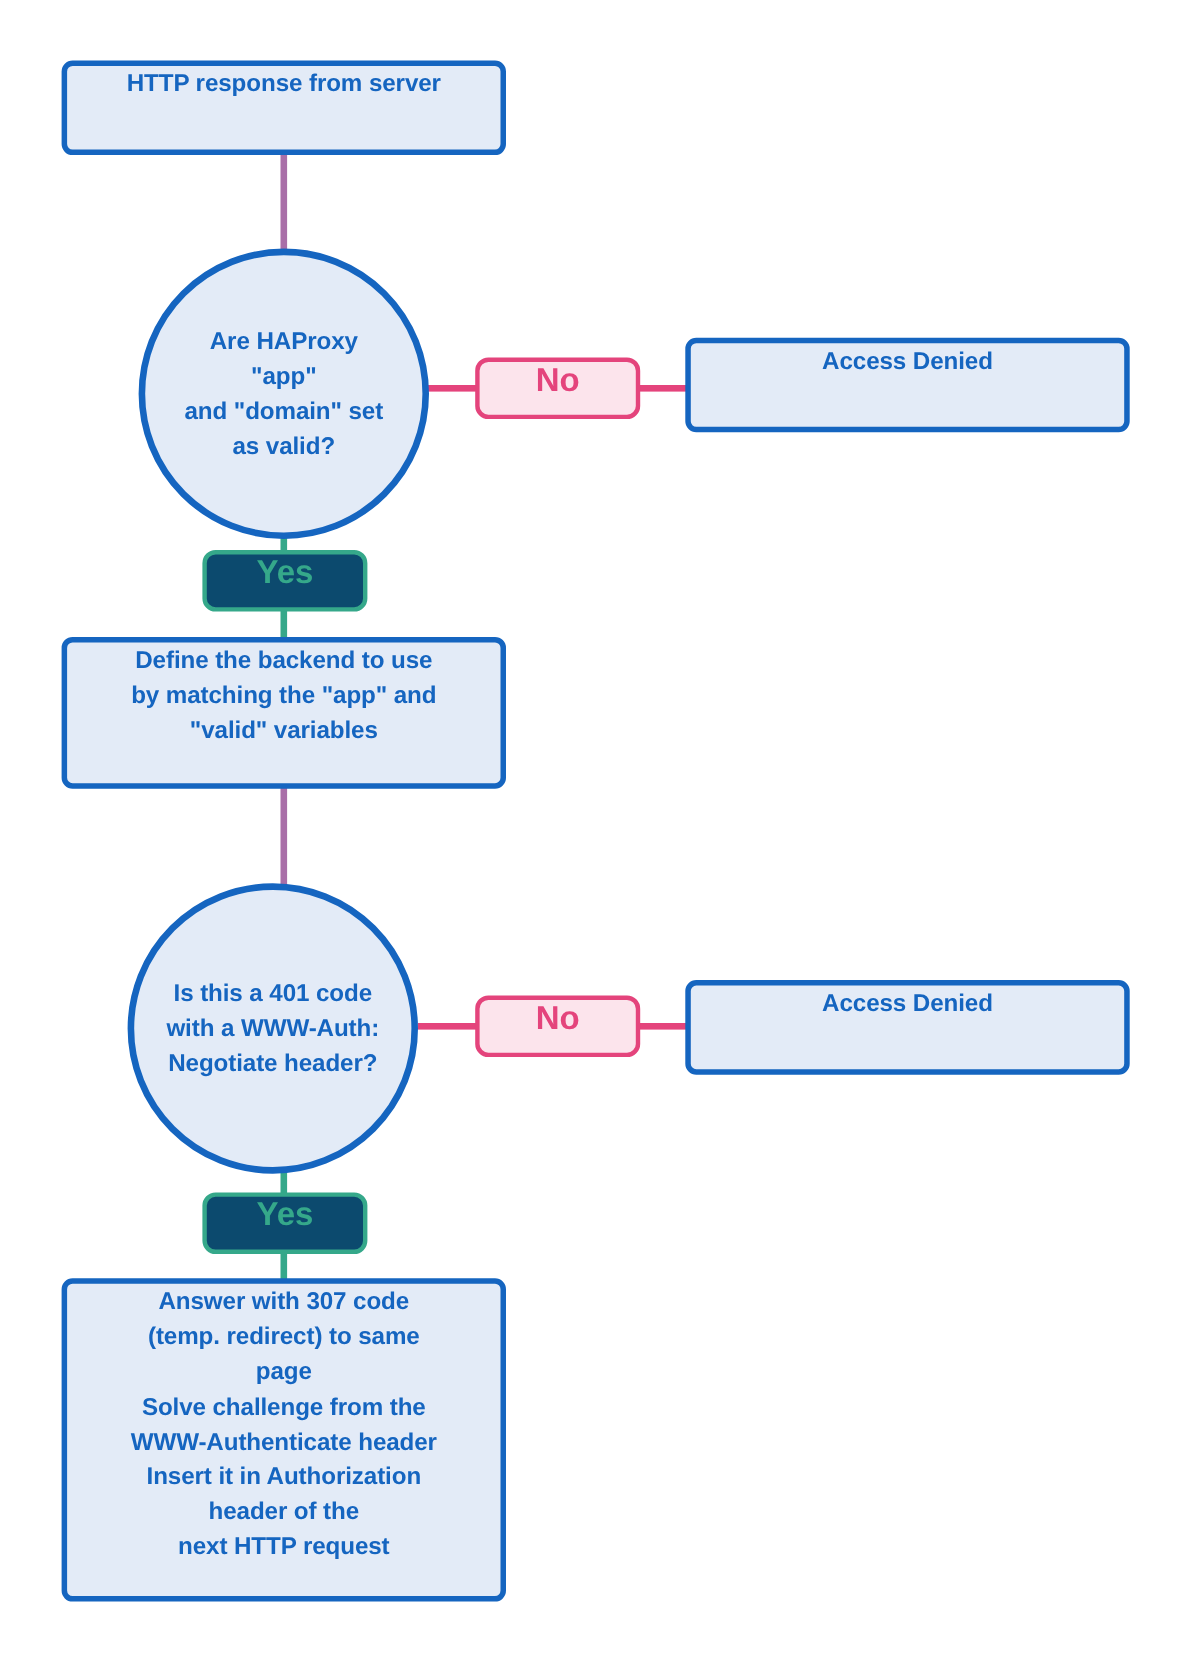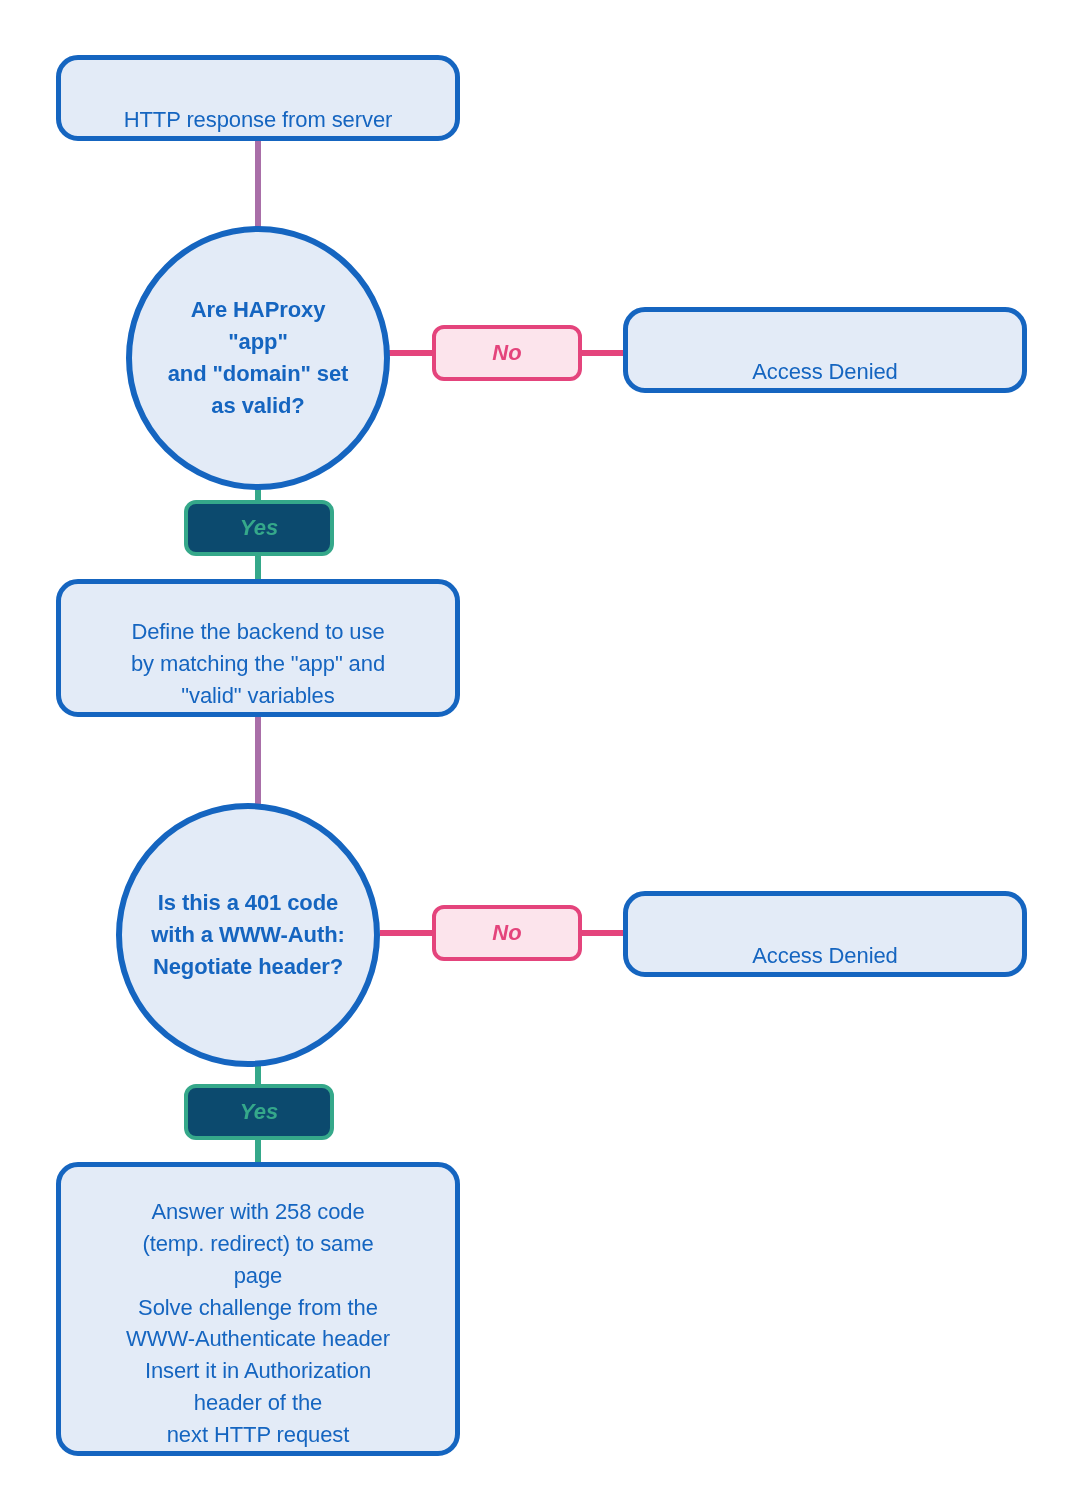--- a/index.html
+++ b/index.html
@@ -28,28 +28,28 @@
   .conn-purple { background: #A96FA8; }
   .conn-teal   { background: #35A88A; }
   .conn-pink   { background: #E4447C; }
 
   
   .node {
     position: absolute;
     z-index: 2;
     box-sizing: border-box;
     display: flex;
-    align-items: flex-end;
+    align-items: flex-start;
     justify-content: center;
     text-align: center;
     background: #E3EBF7;
     border: 5px solid #1565C0;
-    border-radius: 22px;
+    border-radius: 10px;
     color: #1565C0;
-    font-weight: normal;
+    font-weight: bold;
     font-size: 22px;
     line-height: 1.45;
     letter-spacing: -0.1px;
   }
   .node .txt { padding: 0 14px; white-space: pre-line; }
 
   
   .decision {
     position: absolute;
     z-index: 2;
@@ -68,26 +68,24 @@
     letter-spacing: -0.1px;
   }
   .decision .txt { padding: 0 26px; white-space: pre-line; }
 
   
   .edge-label {
     position: absolute;
     z-index: 3;
     box-sizing: border-box;
     display: flex;
-    align-items: center;
     justify-content: center;
     border-radius: 12px;
     font-weight: bold;
-    font-size: 22px;
-    font-style: italic;
+    font-size: 30px;
   }
   .label-no {
     background: #FCE4EC;
     border: 4px solid #E4447C;
     color: #E4447C;
   }
   .label-yes {
     background: #0c4a6e;
     border: 4px solid #35A88A;
     color: #35A88A;
@@ -158,21 +156,21 @@
 
   <div class="node" style="left:623px; top:891px; width:404px; height:86px;">
     <span class="txt">Access Denied</span>
   </div>
 
   <div class="edge-label label-yes" style="left:184px; top:1084px; width:150px; height:56px;">
     <span>Yes</span>
   </div>
 
   <div class="node" style="left:56px; top:1162px; width:404px; height:294px;">
-    <span class="txt">Answer with 258 code
+    <span class="txt">Answer with 307 code
 (temp. redirect) to same
 page
 Solve challenge from the
 WWW-Authenticate header
 Insert it in Authorization
 header of the
 next HTTP request</span>
   </div>
 
 </div>

